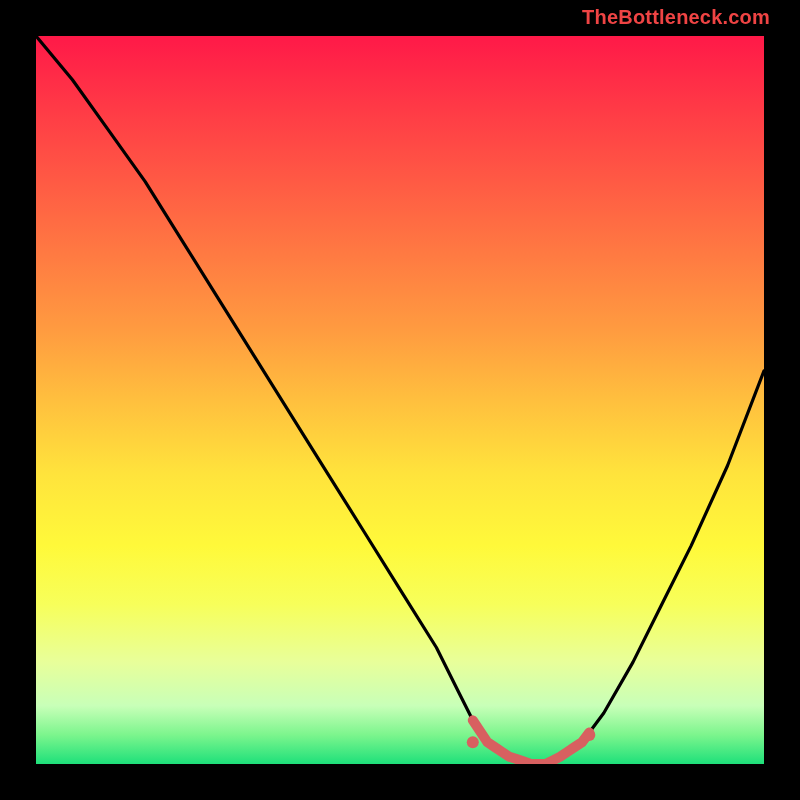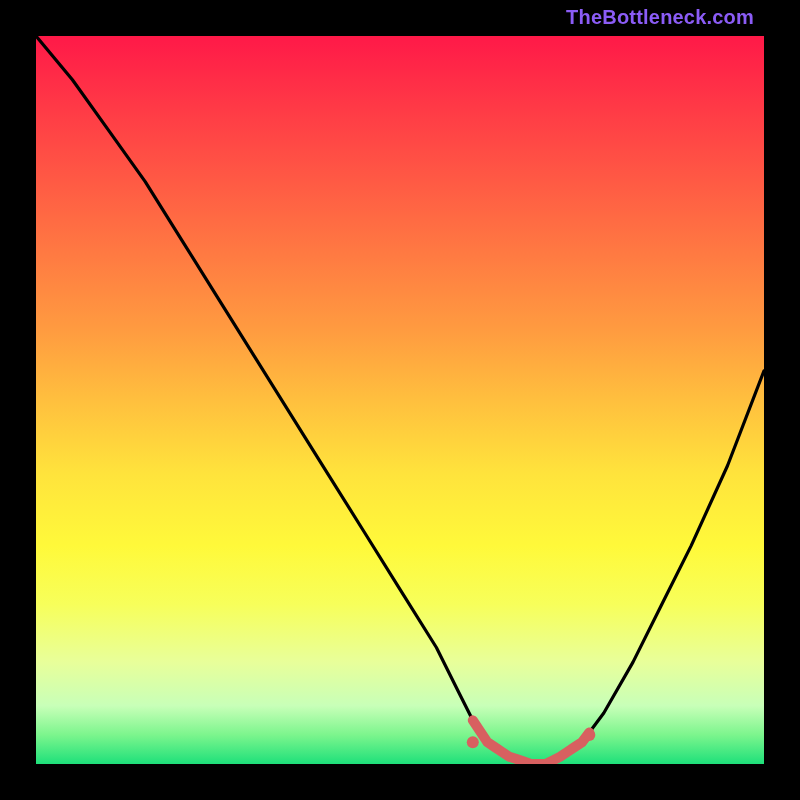--- a/index.html
+++ b/index.html
@@ -51,22 +51,22 @@
   .curve-svg {
     position: absolute;
     left: 0;
     top: 0;
     width: 728px;
     height: 728px;
   }
   .watermark {
     position: absolute;
     top: 6px;
-    right: 46px;
-    color: #8b5cf6;
+    right: 30px;
+    color: #ef4444;
     font-size: 20px;
     font-weight: 600;
     letter-spacing: 0.2px;
     user-select: none;
   }
 </style>
 </head>
 <body>
 
 <div class="frame">

